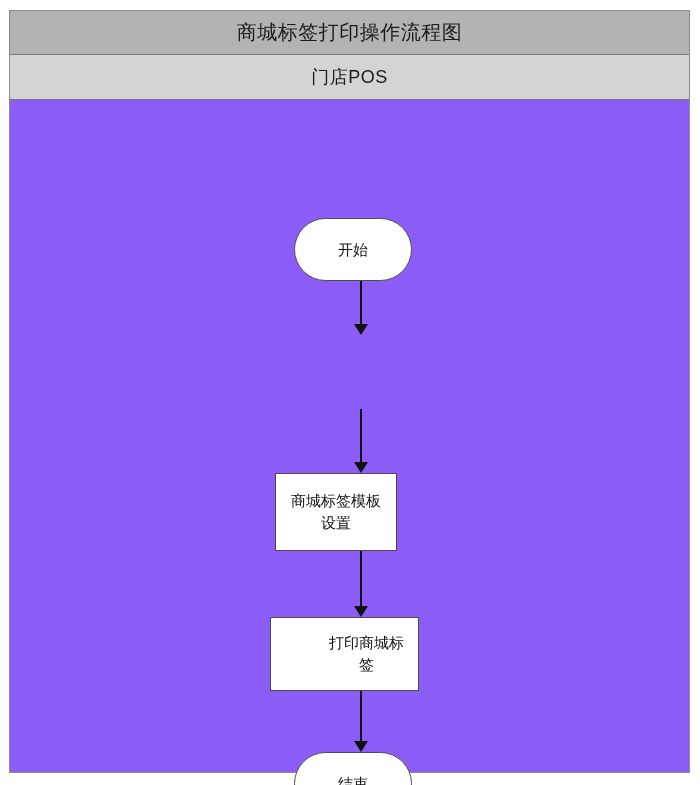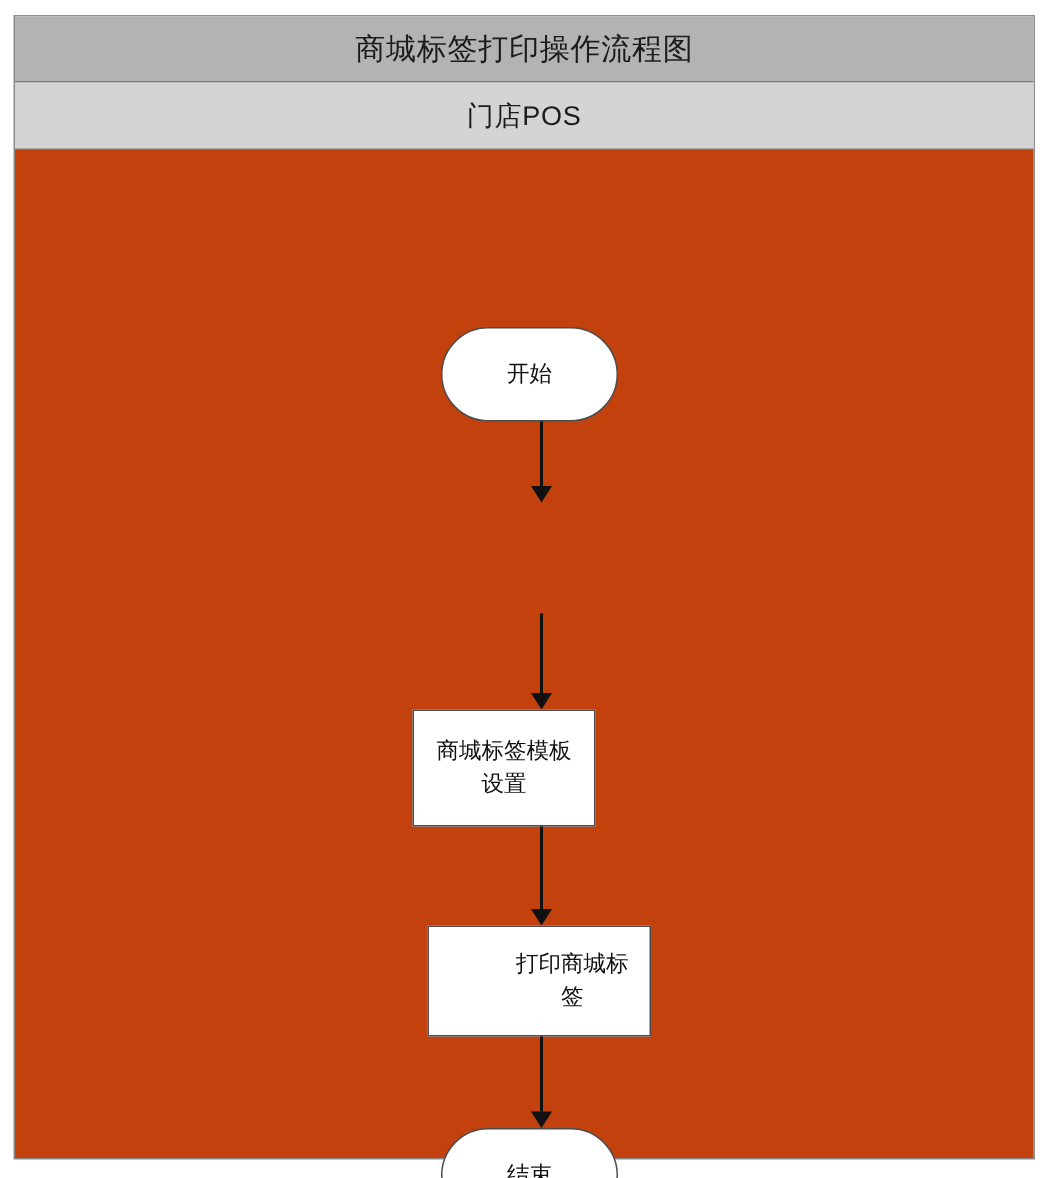--- a/index.html
+++ b/index.html
@@ -49,21 +49,21 @@
     border-bottom: 1px solid #7a7a7a;
     font-size: 18px;
     letter-spacing: 0.5px;
   }
 
   
   #flow-canvas {
     position: relative;
     width: 100%;
     height: 672px;
-    background: #c2410c;
+    background: #8b5cf6;
   }
 
   
   .node {
     position: absolute;
     box-sizing: border-box;
     display: flex;
     align-items: center;
     justify-content: center;
     text-align: center;
@@ -82,21 +82,21 @@
   .node-label {
     display: block;
     padding: 0 10px;
     white-space: pre-line;
   }
 
   
   #node-start   { left: 284px; top: 118px; width: 118px; height: 63px; }
   #node-step-1  { left: 265px; top: 235px; width: 149px; height: 74px; }
   #node-step-2  { left: 265px; top: 373px; width: 122px; height: 78px; }
-  #node-step-3  { left: 275px; top: 517px; width: 149px; height: 74px; padding-left: 44px; }
+  #node-step-3  { left: 260px; top: 517px; width: 149px; height: 74px; padding-left: 44px; }
   #node-end     { left: 284px; top: 652px; width: 118px; height: 63px; }
 
   
   .connector {
     position: absolute;
     left: 341px;
     width: 20px;
   }
   .connector .shaft {
     position: absolute;

